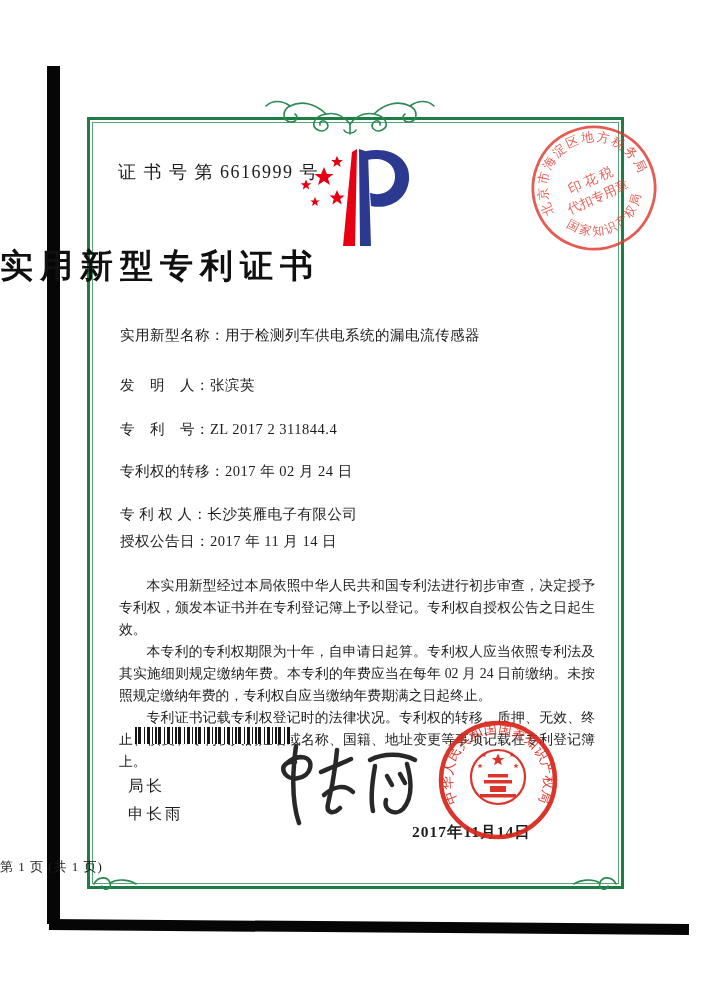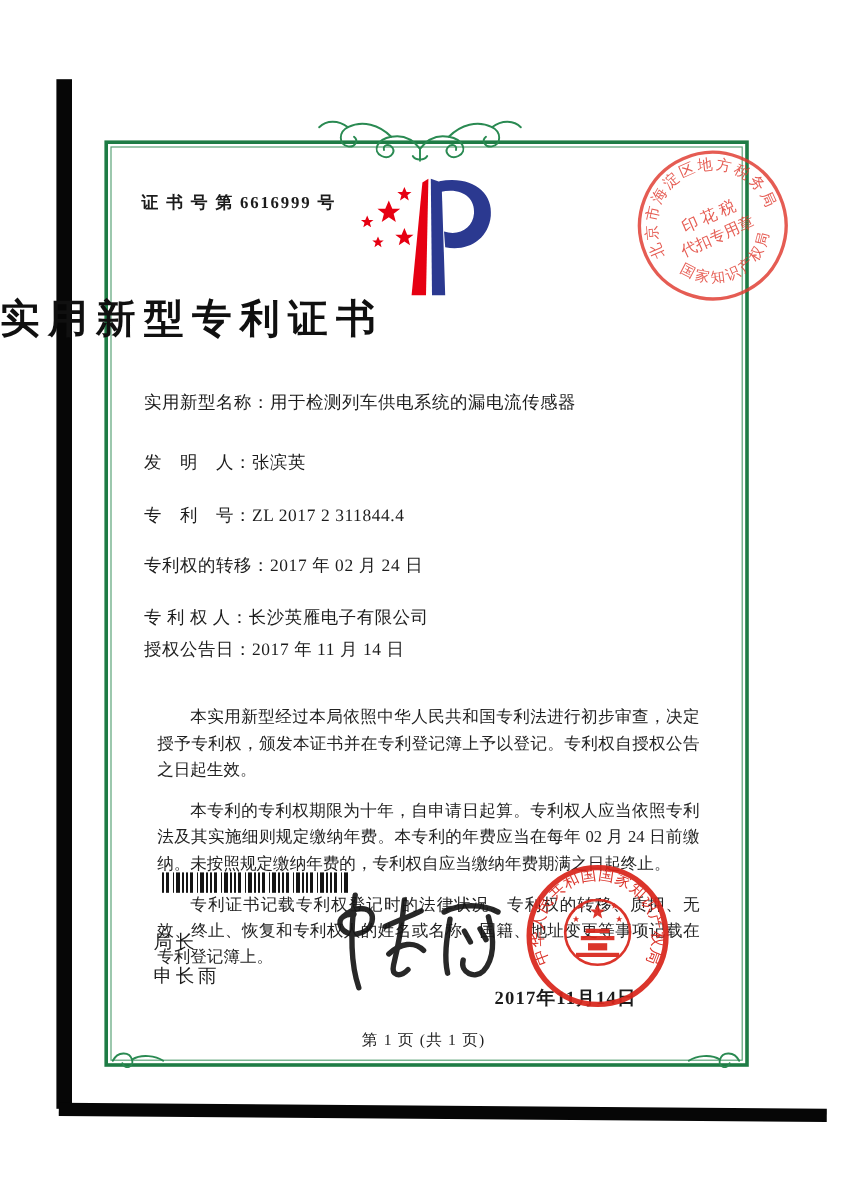--- a/index.html
+++ b/index.html
@@ -11,38 +11,38 @@
   
   .edge-left{left:47px;top:66px;width:13px;height:858px;background:#060606;}
   .edge-bottom{left:49px;top:919px;width:640px;height:11px;background:#060606;
     transform:rotate(0.45deg);transform-origin:left center;}
   
   .frame{left:87px;top:117px;width:531px;height:766px;border:3px solid #1e7c45;}
   .frame-inner{position:absolute;inset:2px;border:1px solid #5aa377;}
   .ornament-top{left:232px;top:94px;z-index:2;}
   .ornament-bl{left:90px;top:874px;z-index:2;}
   .ornament-br{left:572px;top:874px;z-index:2;}
-  .cert-no{left:118px;top:160px;font-size:14px;letter-spacing:1.5px;font-weight:bold;}
+  .cert-no{left:118px;top:160px;font-size:18px;letter-spacing:1.5px;}
   .logo{left:293px;top:146px;z-index:1;}
   .title{left:0;right:0;top:244px;text-align:left;font-size:33px;font-weight:bold;
     letter-spacing:7px;color:#101010;}
   .field-row{left:120px;font-size:14.5px;letter-spacing:.5px;white-space:nowrap;font-family:Liberation Serif, serif;}
   .fr0{top:326px}.fr1{top:376px}.fr2{top:420px}.fr3{top:462px}.fr4{top:505px}.fr5{top:532px}
   .paragraphs{left:119px;top:575px;width:476px;font-size:13.8px;line-height:22px;
     text-align:justify;color:#222;}
-  .paragraphs p{margin:12px;text-indent:2em;}
+  .paragraphs p{margin:0;text-indent:2em;}
   .barcode{left:135px;top:727px;width:156px;height:17px;background:
     repeating-linear-gradient(90deg,#151515 0 2px,#fff 2px 3px,#151515 3px 6px,#fff 6px 9px,
     #151515 9px 10px,#fff 10px 12px,#151515 12px 15px,#fff 15px 17px,#151515 17px 18px,#fff 18px 20px);}
   .signer{left:128px;top:772px;font-size:15.5px;font-weight:normal;letter-spacing:3px;line-height:28px;}
   .signature{left:258px;top:738px;z-index:1;}
   .seal{left:418px;top:700px;z-index:3;}
   .issue-date{left:412px;top:822px;font-size:15.5px;font-weight:bold;letter-spacing:1px;z-index:2;}
   .tax-stamp{left:518px;top:112px;z-index:4;transform:rotate(-24deg);}
-  .footer{left:0;right:0;top:858px;text-align:center;font-size:13px;letter-spacing:1px;z-index:2;}
+  .footer{left:0;right:0;top:858px;font-size:13px;letter-spacing:1px;z-index:2;}
   .green-stroke{stroke:#2a8a52;fill:none;stroke-width:1.6;stroke-linecap:round;}
 </style>
 </head>
 <body>
 
 <div class="abs edge-left"></div>
 <div class="abs edge-bottom"></div>
 
 <div class="abs frame">
   <div class="frame-inner"></div>

